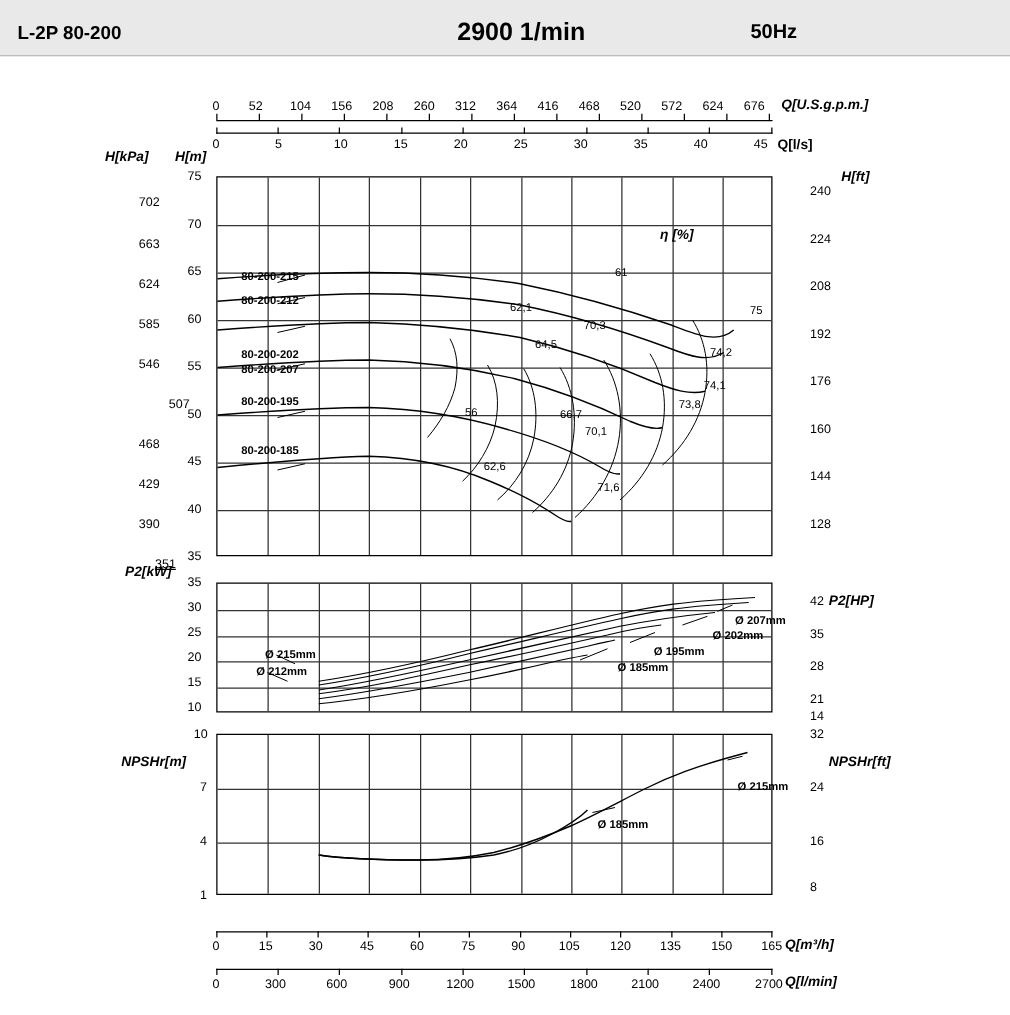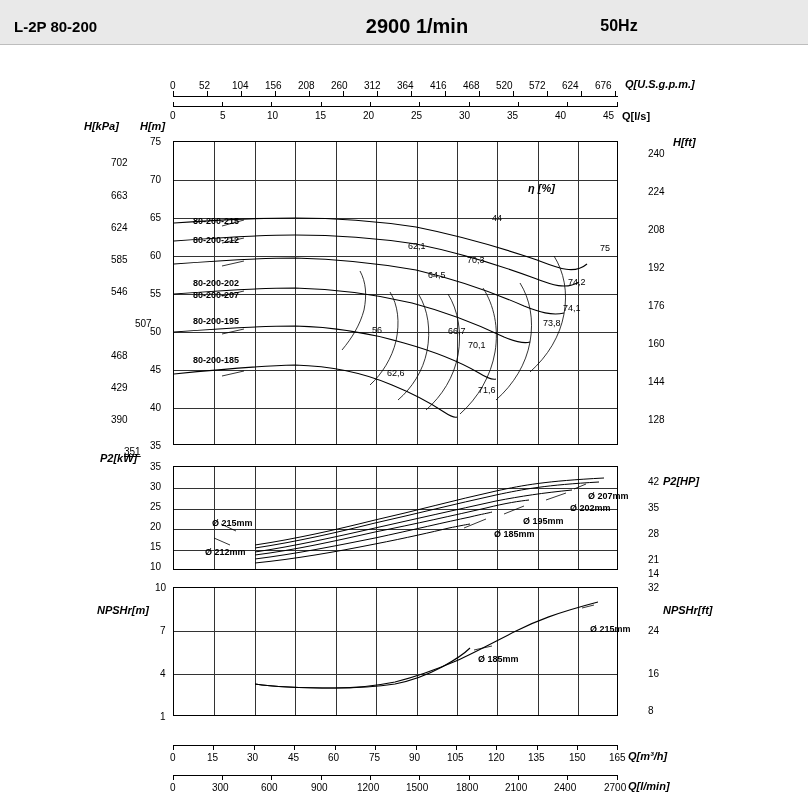--- a/index.html
+++ b/index.html
@@ -205,21 +205,21 @@
   <div class="curve-lbl" style="left:193px;top:316px;">80-200-195</div>
   <div class="curve-lbl" style="left:193px;top:355px;">80-200-185</div>
 
   <div class="axis-title" style="left:528px;top:182px;">η [%]</div>
 
   <div class="eff-lbl" style="left:372px;top:325px;">56</div>
   <div class="eff-lbl" style="left:387px;top:368px;">62,6</div>
   <div class="eff-lbl" style="left:408px;top:241px;">62,1</div>
   <div class="eff-lbl" style="left:428px;top:270px;">64,5</div>
   <div class="eff-lbl" style="left:448px;top:300px;margin-top:26px;">66,7</div>
-  <div class="eff-lbl" style="left:492px;top:213px;">44</div>
+  <div class="eff-lbl" style="left:492px;top:213px;">61</div>
   <div class="eff-lbl" style="left:467px;top:255px;">70,3</div>
   <div class="eff-lbl" style="left:468px;top:340px;">70,1</div>
   <div class="eff-lbl" style="left:478px;top:385px;">71,6</div>
   <div class="eff-lbl" style="left:543px;top:318px;">73,8</div>
   <div class="eff-lbl" style="left:563px;top:303px;">74,1</div>
   <div class="eff-lbl" style="left:568px;top:277px;">74,2</div>
   <div class="eff-lbl" style="left:600px;top:243px;">75</div>
 
   <div class="axis-title" style="left:100px;top:452px;">P2[kW]</div>
   <div class="axis-title" style="left:663px;top:475px;">P2[HP]</div>
@@ -265,21 +265,21 @@
       <line x1="47" y1="57" x2="62" y2="64" stroke="#000" stroke-width="0.8"></line>
       <line x1="40" y1="71" x2="56" y2="78" stroke="#000" stroke-width="0.8"></line>
       <line x1="400" y1="22" x2="412" y2="17" stroke="#000" stroke-width="0.8"></line>
       <line x1="372" y1="33" x2="392" y2="26" stroke="#000" stroke-width="0.8"></line>
       <line x1="330" y1="47" x2="350" y2="39" stroke="#000" stroke-width="0.8"></line>
       <line x1="290" y1="61" x2="312" y2="52" stroke="#000" stroke-width="0.8"></line>
     </svg>
   </div>
 
   <div class="curve-lbl" style="left:212px;top:518px;">Ø 215mm</div>
-  <div class="curve-lbl" style="left:205px;top:532px;margin-top:15px;">Ø 212mm</div>
+  <div class="curve-lbl" style="left:205px;top:532px;">Ø 212mm</div>
   <div class="curve-lbl" style="left:588px;top:491px;">Ø 207mm</div>
   <div class="curve-lbl" style="left:570px;top:503px;">Ø 202mm</div>
   <div class="curve-lbl" style="left:523px;top:516px;">Ø 195mm</div>
   <div class="curve-lbl" style="left:494px;top:529px;">Ø 185mm</div>
 
   <div class="axis-title" style="left:97px;top:604px;">NPSHr[m]</div>
   <div class="axis-title" style="left:663px;top:604px;">NPSHr[ft]</div>
 
   <div class="tick-lbl" style="left:155px;top:582px;">10</div>
   <div class="tick-lbl" style="left:160px;top:625px;">7</div>

